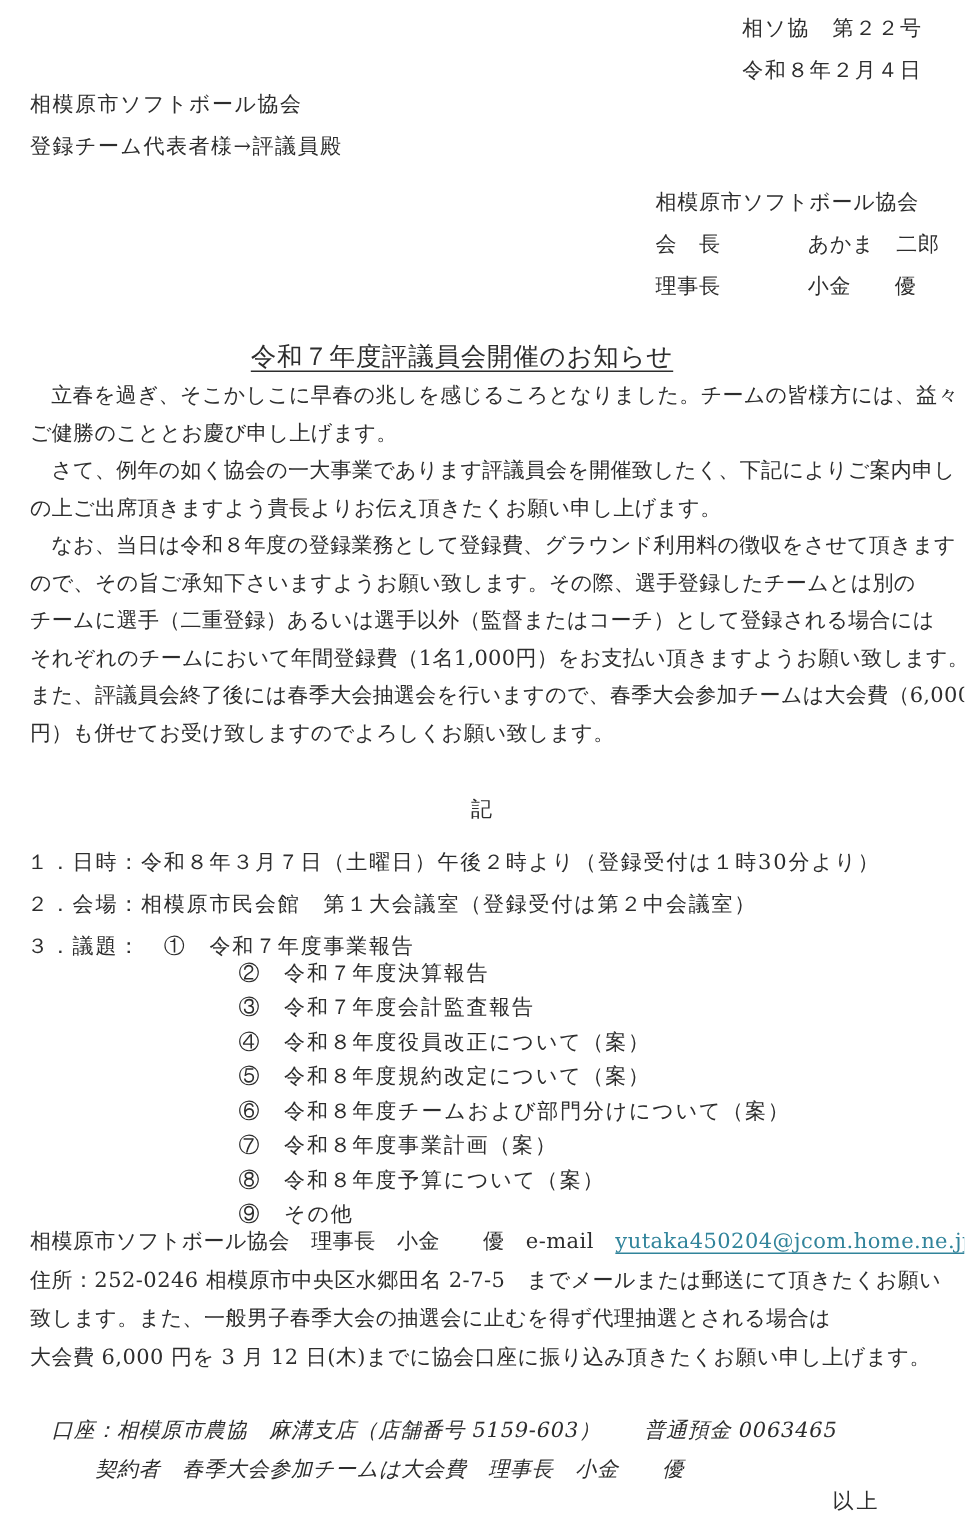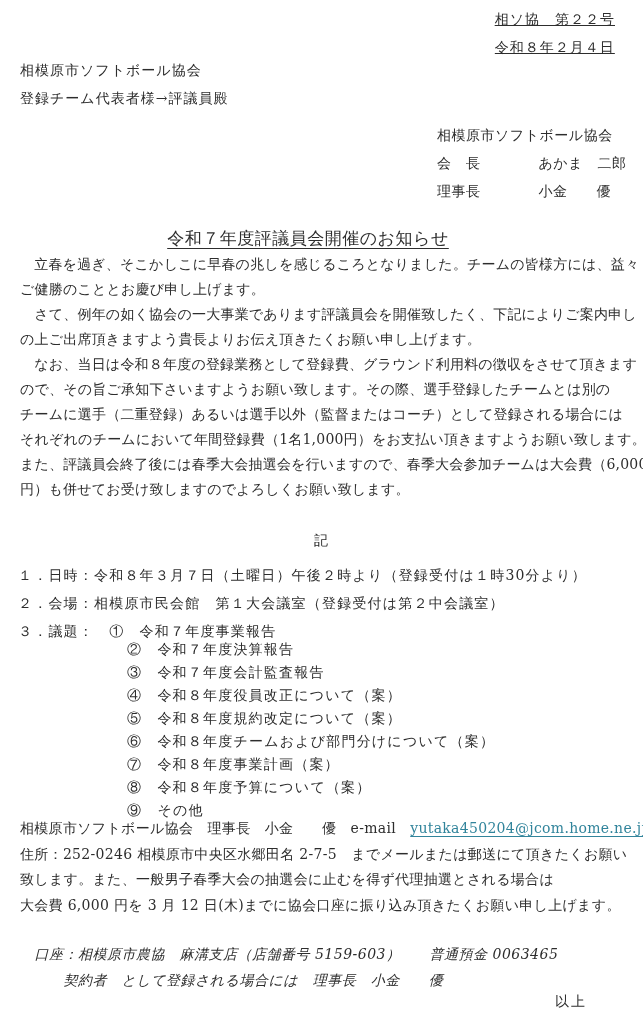--- a/index.html
+++ b/index.html
@@ -19,21 +19,20 @@
   }
   .block { position: absolute; }
   .line { white-space: nowrap; }
 
   .docnum {
     top: 5px;
     right: 28px;
     text-align: center;
     line-height: 28px;
     letter-spacing: 1px;
-    text-decoration: underline;
   }
   .addressee {
     top: 56px;
     left: 20px;
     line-height: 28px;
     letter-spacing: 1px;
   }
   .signature {
     top: 121px;
     left: 437px;
@@ -75,21 +74,21 @@
     line-height: 28px;
     letter-spacing: 1.2px;
   }
   .agenda {
     top: 638px;
     left: 127px;
     width: 500px;
     line-height: 23px;
     letter-spacing: 1.2px;
   }
-  .agenda .line { line-height: 23px; }
+  .agenda .line { line-height: 23px; margin-left: 32px; }
   .closing {
     top: 816px;
     left: 20px;
     width: 612px;
     line-height: 25.5px;
     letter-spacing: 0.3px;
   }
   .account {
     top: 941px;
     left: 20px;
@@ -174,18 +173,18 @@
     <div class="line">
       <span>相模原市ソフトボール協会　理事長　小金　　優　e-mail　</span><a class="email-link">yutaka450204@jcom.home.ne.jp</a>
     </div>
     <div class="line">住所：252-0246 相模原市中央区水郷田名 2-7-5　までメールまたは郵送にて頂きたくお願い</div>
     <div class="line">致します。また、一般男子春季大会の抽選会に止むを得ず代理抽選とされる場合は</div>
     <div class="line">大会費 6,000 円を 3 月 12 日(木)までに協会口座に振り込み頂きたくお願い申し上げます。</div>
   </div>
 
   <div class="block account">
     <div class="line">　口座：相模原市農協　麻溝支店（店舗番号 5159-603）　　普通預金 0063465</div>
-    <div class="line">　　　契約者　として登録される場合には　理事長　小金　　優</div>
+    <div class="line">　　　契約者　春季大会参加チームは大会費　理事長　小金　　優</div>
   </div>
 
   <div class="block endlabel">以上</div>
 
 </div>
 
 </body></html>

